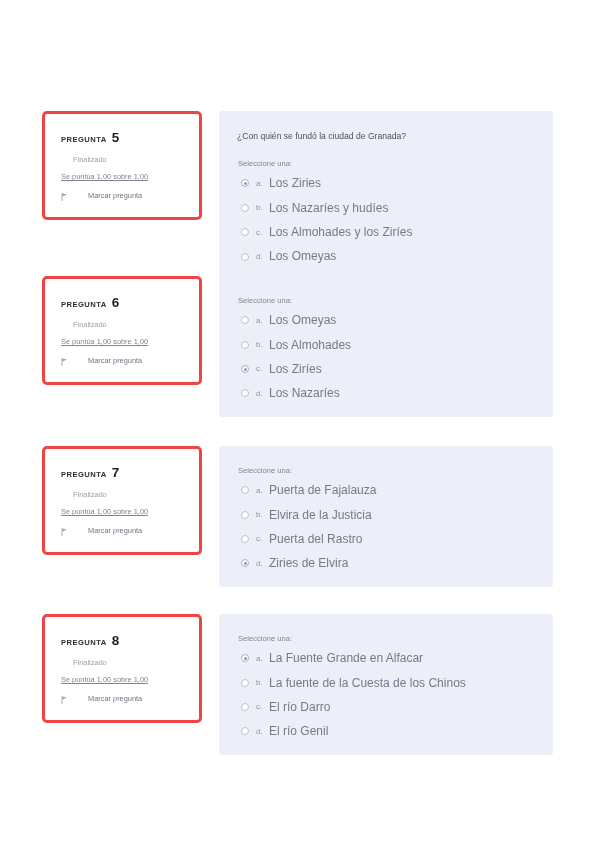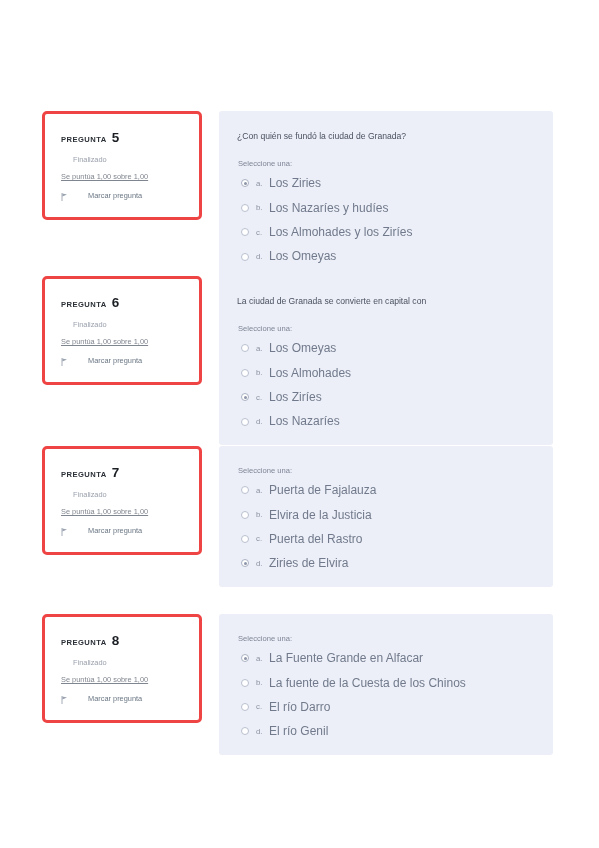--- a/index.html
+++ b/index.html
@@ -238,21 +238,20 @@
           <svg viewBox="0 0 7 8" width="7" height="8">
               <path d="M1 0 L1 8" stroke="#8e97a4" stroke-width="0.8" fill="none"></path>
               <path d="M1.4 0.5 L6 1.6 L1.4 3.4 Z" fill="#9aa3b0"></path>
             </svg>
         </span>
         <span>Marcar pregunta</span>
       </div>
     </div>
 
     <div class="question-panel">
-      <div class="question-text">La ciudad de Granada se convierte en capital con</div>
       <div class="select-label">Seleccione una:</div>
       <ul class="answer-list">
         <li class="answer-item">
           <span class="radio"></span>
           <span class="answer-key">a.</span>
           <span class="answer-text">Los Omeyas</span>
         </li>
         <li class="answer-item">
           <span class="radio"></span>
           <span class="answer-key">b.</span>

